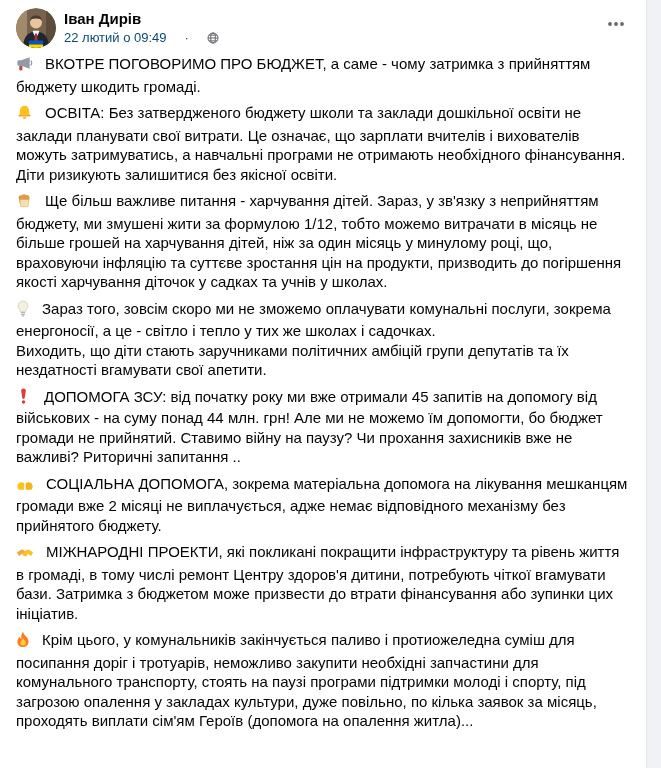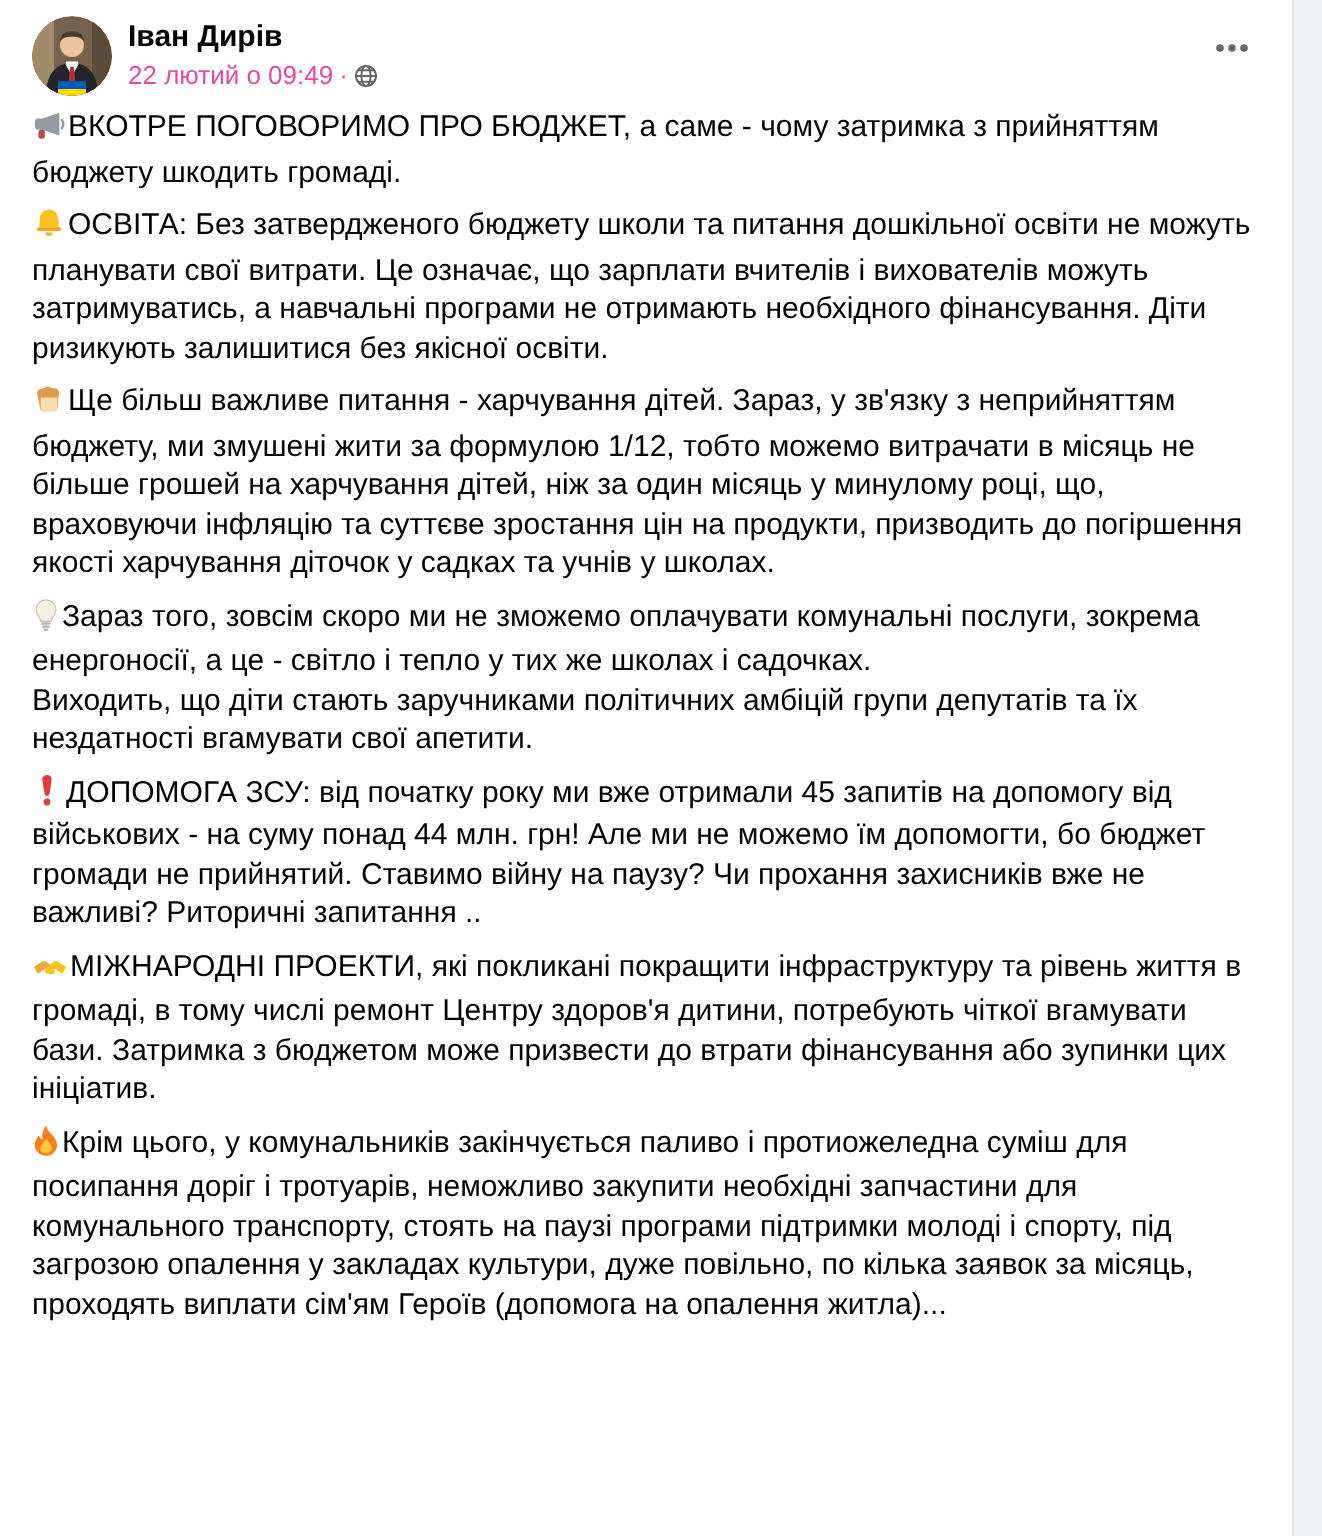--- a/index.html
+++ b/index.html
@@ -27,39 +27,39 @@
   .avatar {
     width: 40px; height: 40px; border-radius: 50%;
     overflow: hidden; flex: 0 0 40px; cursor: pointer;
   }
   .head-meta { margin-left: 8px; padding-top: 1px; }
   .author {
     font-size: 15px; font-weight: 700; color: #050505;
     line-height: 19px; cursor: pointer;
   }
   .timestamp-row {
-    font-size: 13px; color: #ec4899; line-height: 17px;
-    display: flex; align-items: center; gap: 3px; margin-top: 1px;
+    font-size: 13px; color: #0c4a6e; line-height: 17px;
+    display: flex; align-items: center; gap: 18px; margin-top: 1px;
     cursor: pointer;
   }
   .timestamp-row .globe { display: inline-flex; margin-top: 1px; }
   .menu-btn {
     position: absolute; right: 14px; top: 10px;
     width: 32px; height: 28px;
     display: flex; align-items: center; justify-content: center;
     border-radius: 6px; cursor: pointer;
   }
   
   .post-body {
     padding: 2px 16px 8px 16px;
     font-size: 15px; line-height: 19.5px;
   }
   .para { margin: 0 0 7px 0; }
   .para:last-child { margin-bottom: 0; }
-  .pt { white-space: pre-line; }
+  .pt { white-space: pre-line; margin-left: 11px; }
   .pi {
     display: inline-block; vertical-align: -3px; margin-right: 1px;
   }
   .pi.excl { margin-left: 4px; margin-right: 6px; vertical-align: -2px; }
 </style>
 </head>
 <body>
 
 <div class="card">
 
@@ -124,21 +124,21 @@
     </div>
 
 
     <div class="para">
       <span class="pi">
         <svg width="17" height="17" viewBox="0 0 18 18">
           <path d="M9 1.8 C11.9 1.8 13.8 4 13.9 7.2 L14.2 11.2 H3.8 L4.1 7.2 C4.2 4 6.1 1.8 9 1.8 Z" fill="#fcc21b"></path>
           <rect x="2.6" y="11.2" width="12.8" height="2" rx="1" fill="#f7a31b"></rect>
           <path d="M7.2 14 a1.8 1.8 0 0 0 3.6 0 Z" fill="#f7a31b"></path>
         </svg>
-      </span><span class="pt">ОСВІТА: Без затвердженого бюджету школи та питання дошкільної освіти не можуть планувати свої витрати. Це означає, що зарплати вчителів і вихователів можуть затримуватись, а навчальні програми не отримають необхідного фінансування. Діти ризикують залишитися без якісної освіти.</span>
+      </span><span class="pt">ОСВІТА: Без затвердженого бюджету школи та заклади дошкільної освіти не заклади планувати свої витрати. Це означає, що зарплати вчителів і вихователів можуть затримуватись, а навчальні програми не отримають необхідного фінансування. Діти ризикують залишитися без якісної освіти.</span>
     </div>
 
     <div class="para">
       <span class="pi">
         <svg width="17" height="17" viewBox="0 0 18 18">
           <path d="M3 7.2 C2 5 3.8 3.2 6.2 3.5 C7.1 2.2 9.6 2.1 10.6 3.3 C13 2.9 15.1 4.6 14.2 7 L13.5 13.9 A1.8 1.8 0 0 1 11.7 15.5 H6.1 A1.8 1.8 0 0 1 4.3 13.9 Z" fill="#dd9c4c"></path>
           <path d="M4.6 8.2 H13.4 V13.8 A1.6 1.6 0 0 1 11.8 15.4 H6.2 A1.6 1.6 0 0 1 4.6 13.8 Z" fill="#f6dfae"></path>
         </svg>
       </span><span class="pt">Ще більш важливе питання - харчування дітей. Зараз, у зв'язку з неприйняттям бюджету, ми змушені жити за формулою 1/12, тобто можемо витрачати в місяць не більше грошей на харчування дітей, ніж за один місяць у минулому році, що, враховуючи інфляцію та суттєве зростання цін на продукти, призводить до погіршення якості харчування діточок у садках та учнів у школах.</span>
     </div>
@@ -157,20 +157,28 @@
 
     <div class="para">
       <span class="pi excl">
         <svg width="7" height="16" viewBox="0 0 7 16">
           <path d="M3.5 0.5 C5 0.5 6 1.6 5.8 3.1 L4.8 9.6 C4.7 10.4 4.3 10.9 3.5 10.9 C2.7 10.9 2.3 10.4 2.2 9.6 L1.2 3.1 C1 1.6 2 0.5 3.5 0.5 Z" fill="#e13b3b"></path>
           <circle cx="3.5" cy="14" r="1.7" fill="#e13b3b"></circle>
         </svg>
       </span><span class="pt">ДОПОМОГА ЗСУ: від початку року ми вже отримали 45 запитів на допомогу від військових - на суму понад 44 млн. грн! Але ми не можемо їм допомогти, бо бюджет громади не прийнятий. Ставимо війну на паузу? Чи прохання захисників вже не важливі? Риторичні запитання ..</span>
     </div>
 
+    <div class="para">
+      <span class="pi">
+        <svg width="18" height="14" viewBox="0 0 20 14">
+          <path d="M1.5 8.8 C1.5 5.4 4 3.4 6.8 4.1 L9.2 4.9 V12.3 H4 C2.5 12.3 1.5 10.8 1.5 8.8 Z" fill="#fcc21b"></path>
+          <path d="M18.5 8.8 C18.5 5.4 16 3.4 13.2 4.1 L10.8 4.9 V12.3 H16 C17.5 12.3 18.5 10.8 18.5 8.8 Z" fill="#f5b316"></path>
+        </svg>
+      </span><span class="pt">СОЦІАЛЬНА ДОПОМОГА, зокрема матеріальна допомога на лікування мешканцям громади вже 2 місяці не виплачується, адже немає відповідного механізму без прийнятого бюджету.</span>
+    </div>
 
     <div class="para">
       <span class="pi">
         <svg width="18" height="13" viewBox="0 0 20 13">
           <path d="M1 5.2 L5.8 2.4 C6.9 1.9 7.9 2.1 8.7 2.9 L12 6.1 A1.6 1.6 0 0 1 9.8 8.3 L7.4 6.4 L3.2 9.2 Z" fill="#f0a93c"></path>
           <path d="M19 5.2 L14.2 2.4 C13.1 1.9 12.1 2.1 11.3 2.9 L8 6.1 A1.6 1.6 0 0 0 10.2 8.3 L12.6 6.4 L16.8 9.2 Z" fill="#fcc21b"></path>
           <rect x="7.2" y="6.3" width="5.4" height="3" rx="1.5" fill="#fcc21b" transform="rotate(12 10 7.8)"></rect>
         </svg>
       </span><span class="pt">МІЖНАРОДНІ ПРОЕКТИ, які покликані покращити інфраструктуру та рівень життя в громаді, в тому числі ремонт Центру здоров'я дитини, потребують чіткої вгамувати бази. Затримка з бюджетом може призвести до втрати фінансування або зупинки цих ініціатив.</span>
     </div>

